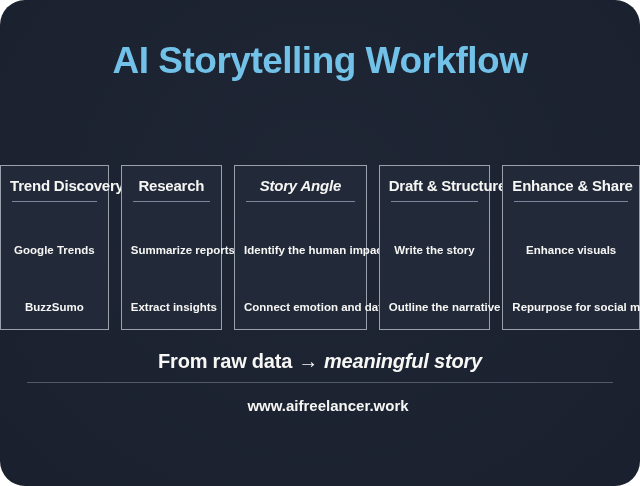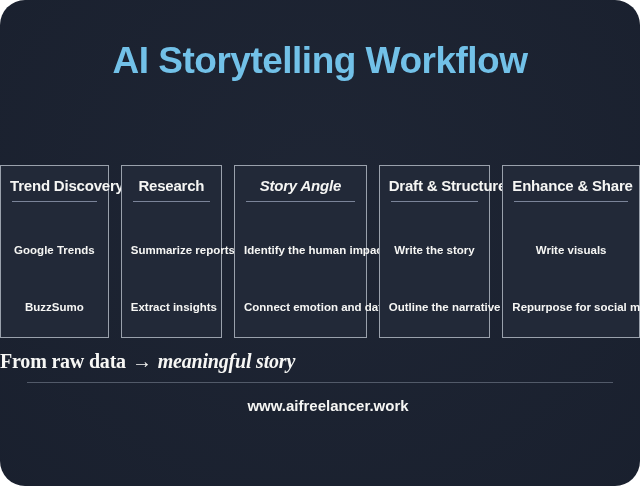--- a/index.html
+++ b/index.html
@@ -37,21 +37,21 @@
     width: 100%;
     display: flex;
     justify-content: center;
     align-items: stretch;
     gap: 12px;
   }
   .step {
     box-sizing: border-box;
     border: 1.5px solid #9aa1ac;
     background: #222938;
-    padding: 11px 9px 20px 9px;
+    padding: 11px 9px 12px 9px;
     text-align: center;
     min-width: 96px;
   }
   .step-title {
     font-size: 15px;
     font-weight: bold;
     letter-spacing: -0.2px;
     color: #f6f6f4;
     white-space: nowrap;
     margin: 0;
@@ -70,25 +70,25 @@
     color: #f6f6f4;
     line-height: 1.5;
     white-space: nowrap;
     margin-top: 40px;
   }
   .tagline {
     position: absolute;
     top: 350px;
     left: 0;
     width: 100%;
+    text-align: center;
     font-size: 20px;
     font-weight: bold;
     color: #f7f7f5;
     letter-spacing: -0.2px;
-    font-family: Liberation Serif, serif;
   }
   .tagline .arrow {
     display: inline-block;
     margin: 0 6px;
     font-weight: bold;
   }
   .tagline .emphasis {
     font-style: italic;
   }
   .footer-divider {
@@ -145,21 +145,21 @@
     <div class="step">
       <div class="step-title">Draft &amp; Structure</div>
       <div class="step-divider"></div>
       <div class="step-item">Write the story</div>
       <div class="step-item">Outline the narrative</div>
     </div>
 
     <div class="step">
       <div class="step-title">Enhance &amp; Share</div>
       <div class="step-divider"></div>
-      <div class="step-item">Write visuals</div>
+      <div class="step-item">Enhance visuals</div>
       <div class="step-item">Repurpose for social media</div>
     </div>
 
   </div>
 
   <div class="tagline"><span>From raw data</span><span class="arrow">→</span><span class="emphasis">meaningful story</span></div>
 
   <hr class="footer-divider">
 
   <div class="footer-url">www.aifreelancer.work</div>

